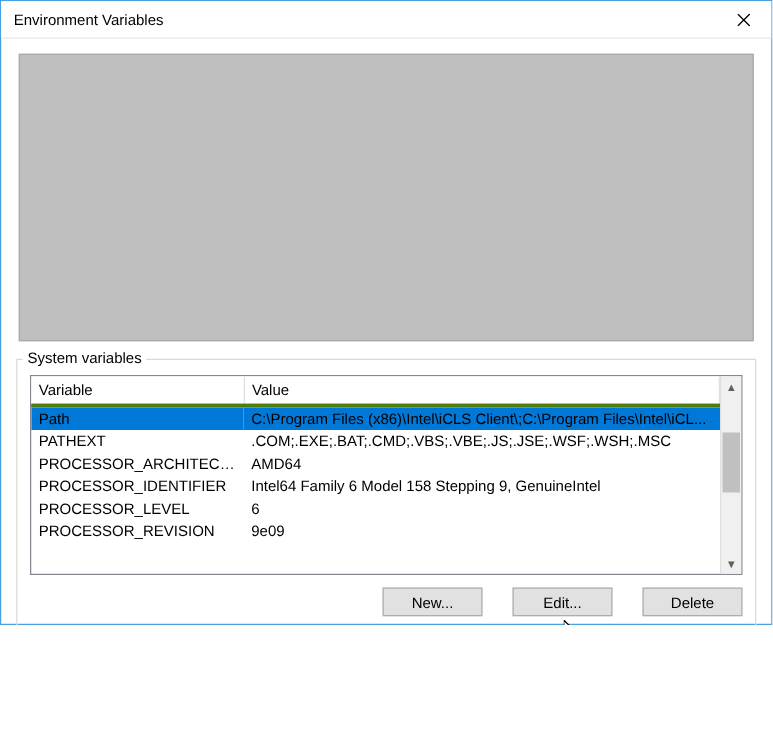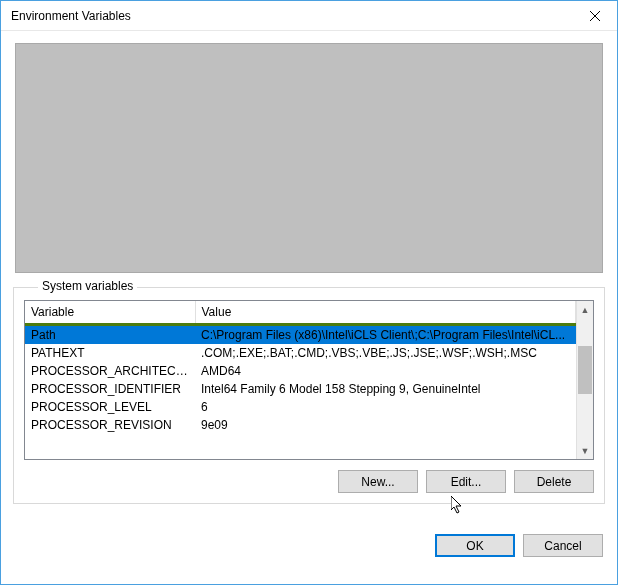--- a/index.html
+++ b/index.html
@@ -5,21 +5,21 @@
   * { box-sizing: border-box; }
   html, body {
     margin: 0; padding: 0;
     font-family: "Segoe UI", Tahoma, sans-serif;
     font-size: 12px;
     background: #fff;
     color: #000;
   }
   .window {
     width: 618px;
-    height: 585px;
+    height: 500px;
     border: 1px solid #4aa0e0;
     display: flex;
     flex-direction: column;
     background: #fff;
     position: relative;
   }
   .titlebar {
     height: 30px;
     display: flex;
     align-items: center;
@@ -54,21 +54,21 @@
   }
   .fieldset {
     border: 1px solid #d9d9d9;
     margin-top: 6px;
     padding: 12px 10px 10px 10px;
     position: relative;
   }
   .fieldset-label {
     position: absolute;
     top: -9px;
-    left: 24px;
+    left: 4px;
     background: #fff;
     padding: 0 4px;
     font-size: 12px;
   }
   .list-wrap {
     border: 1px solid #828790;
     height: 160px;
     display: flex;
     background: #fff;
   }
@@ -122,21 +122,21 @@
   .scrollbar .thumb {
     position:absolute;
     left:1px; right:1px;
     background:#c0c0c0;
     top: 28px;
     height: 48px;
   }
   .button-row {
     display: flex;
     justify-content: flex-end;
-    gap: 8px;
+    gap: 24px;
     margin-top: 10px;
   }
   button.win {
     width: 80px;
     height: 23px;
     font-family: inherit;
     font-size: 12px;
     background: #e1e1e1;
     border: 1px solid #adadad;
     cursor: default;

